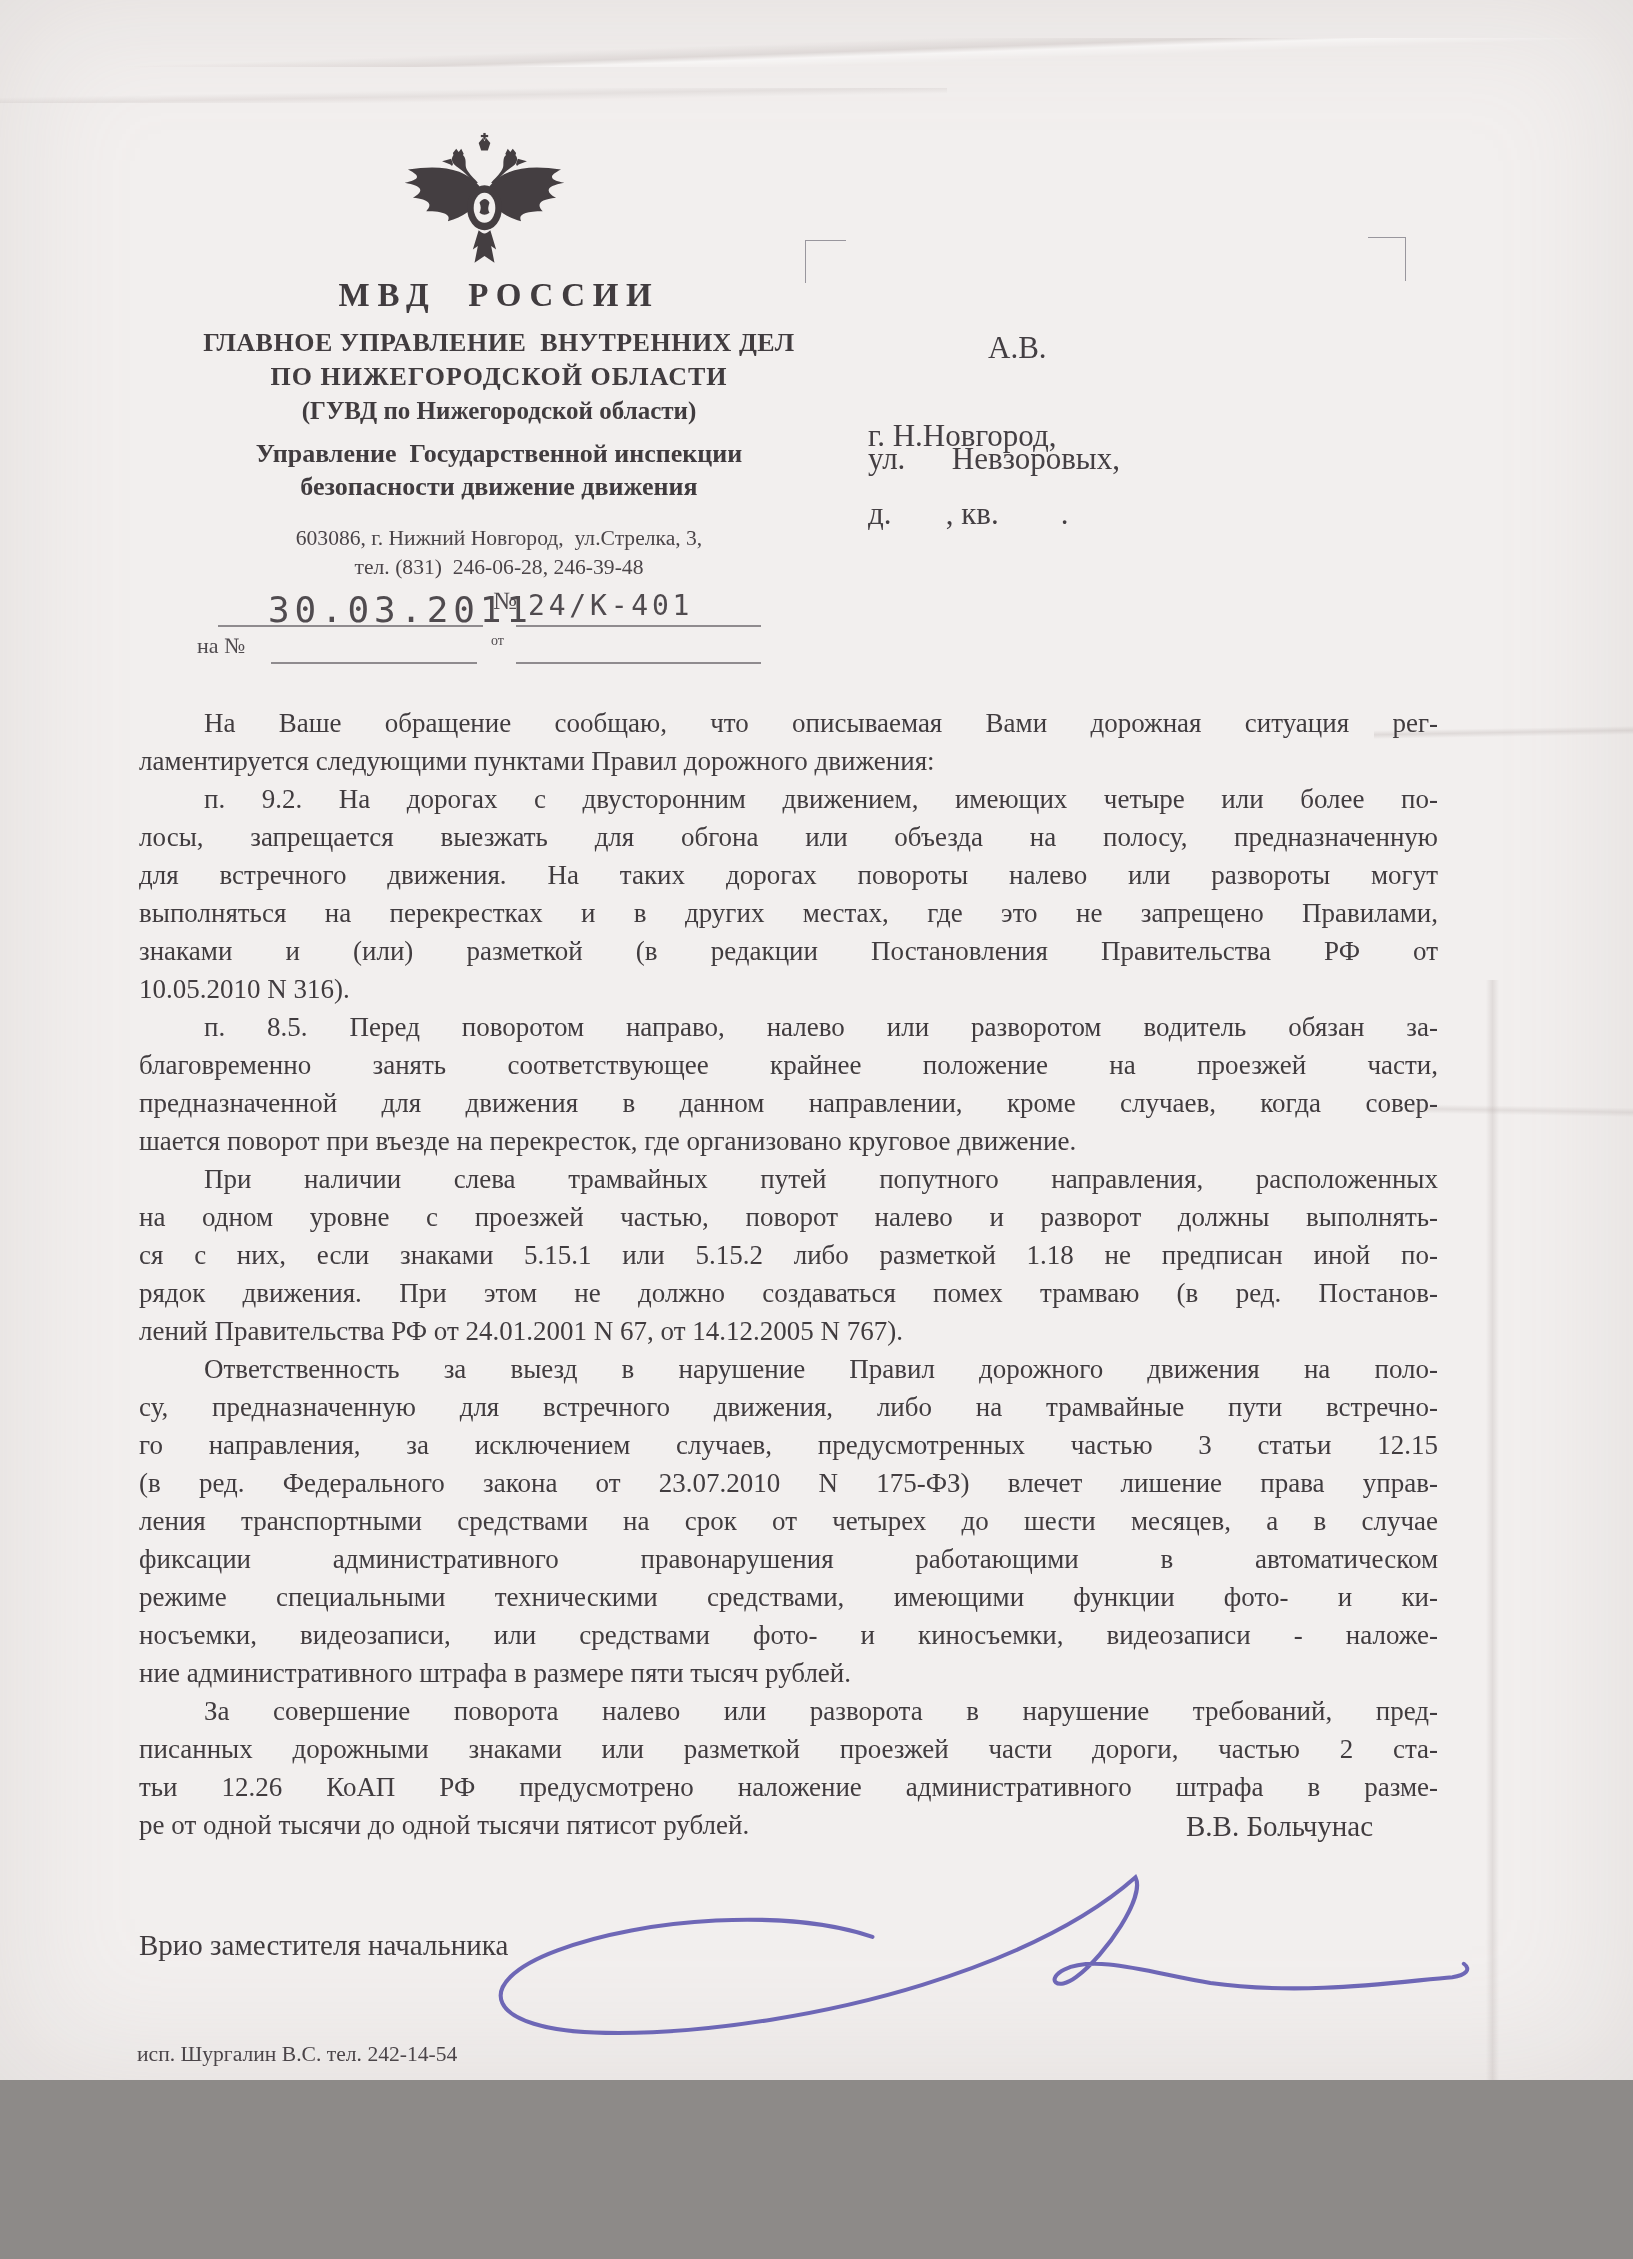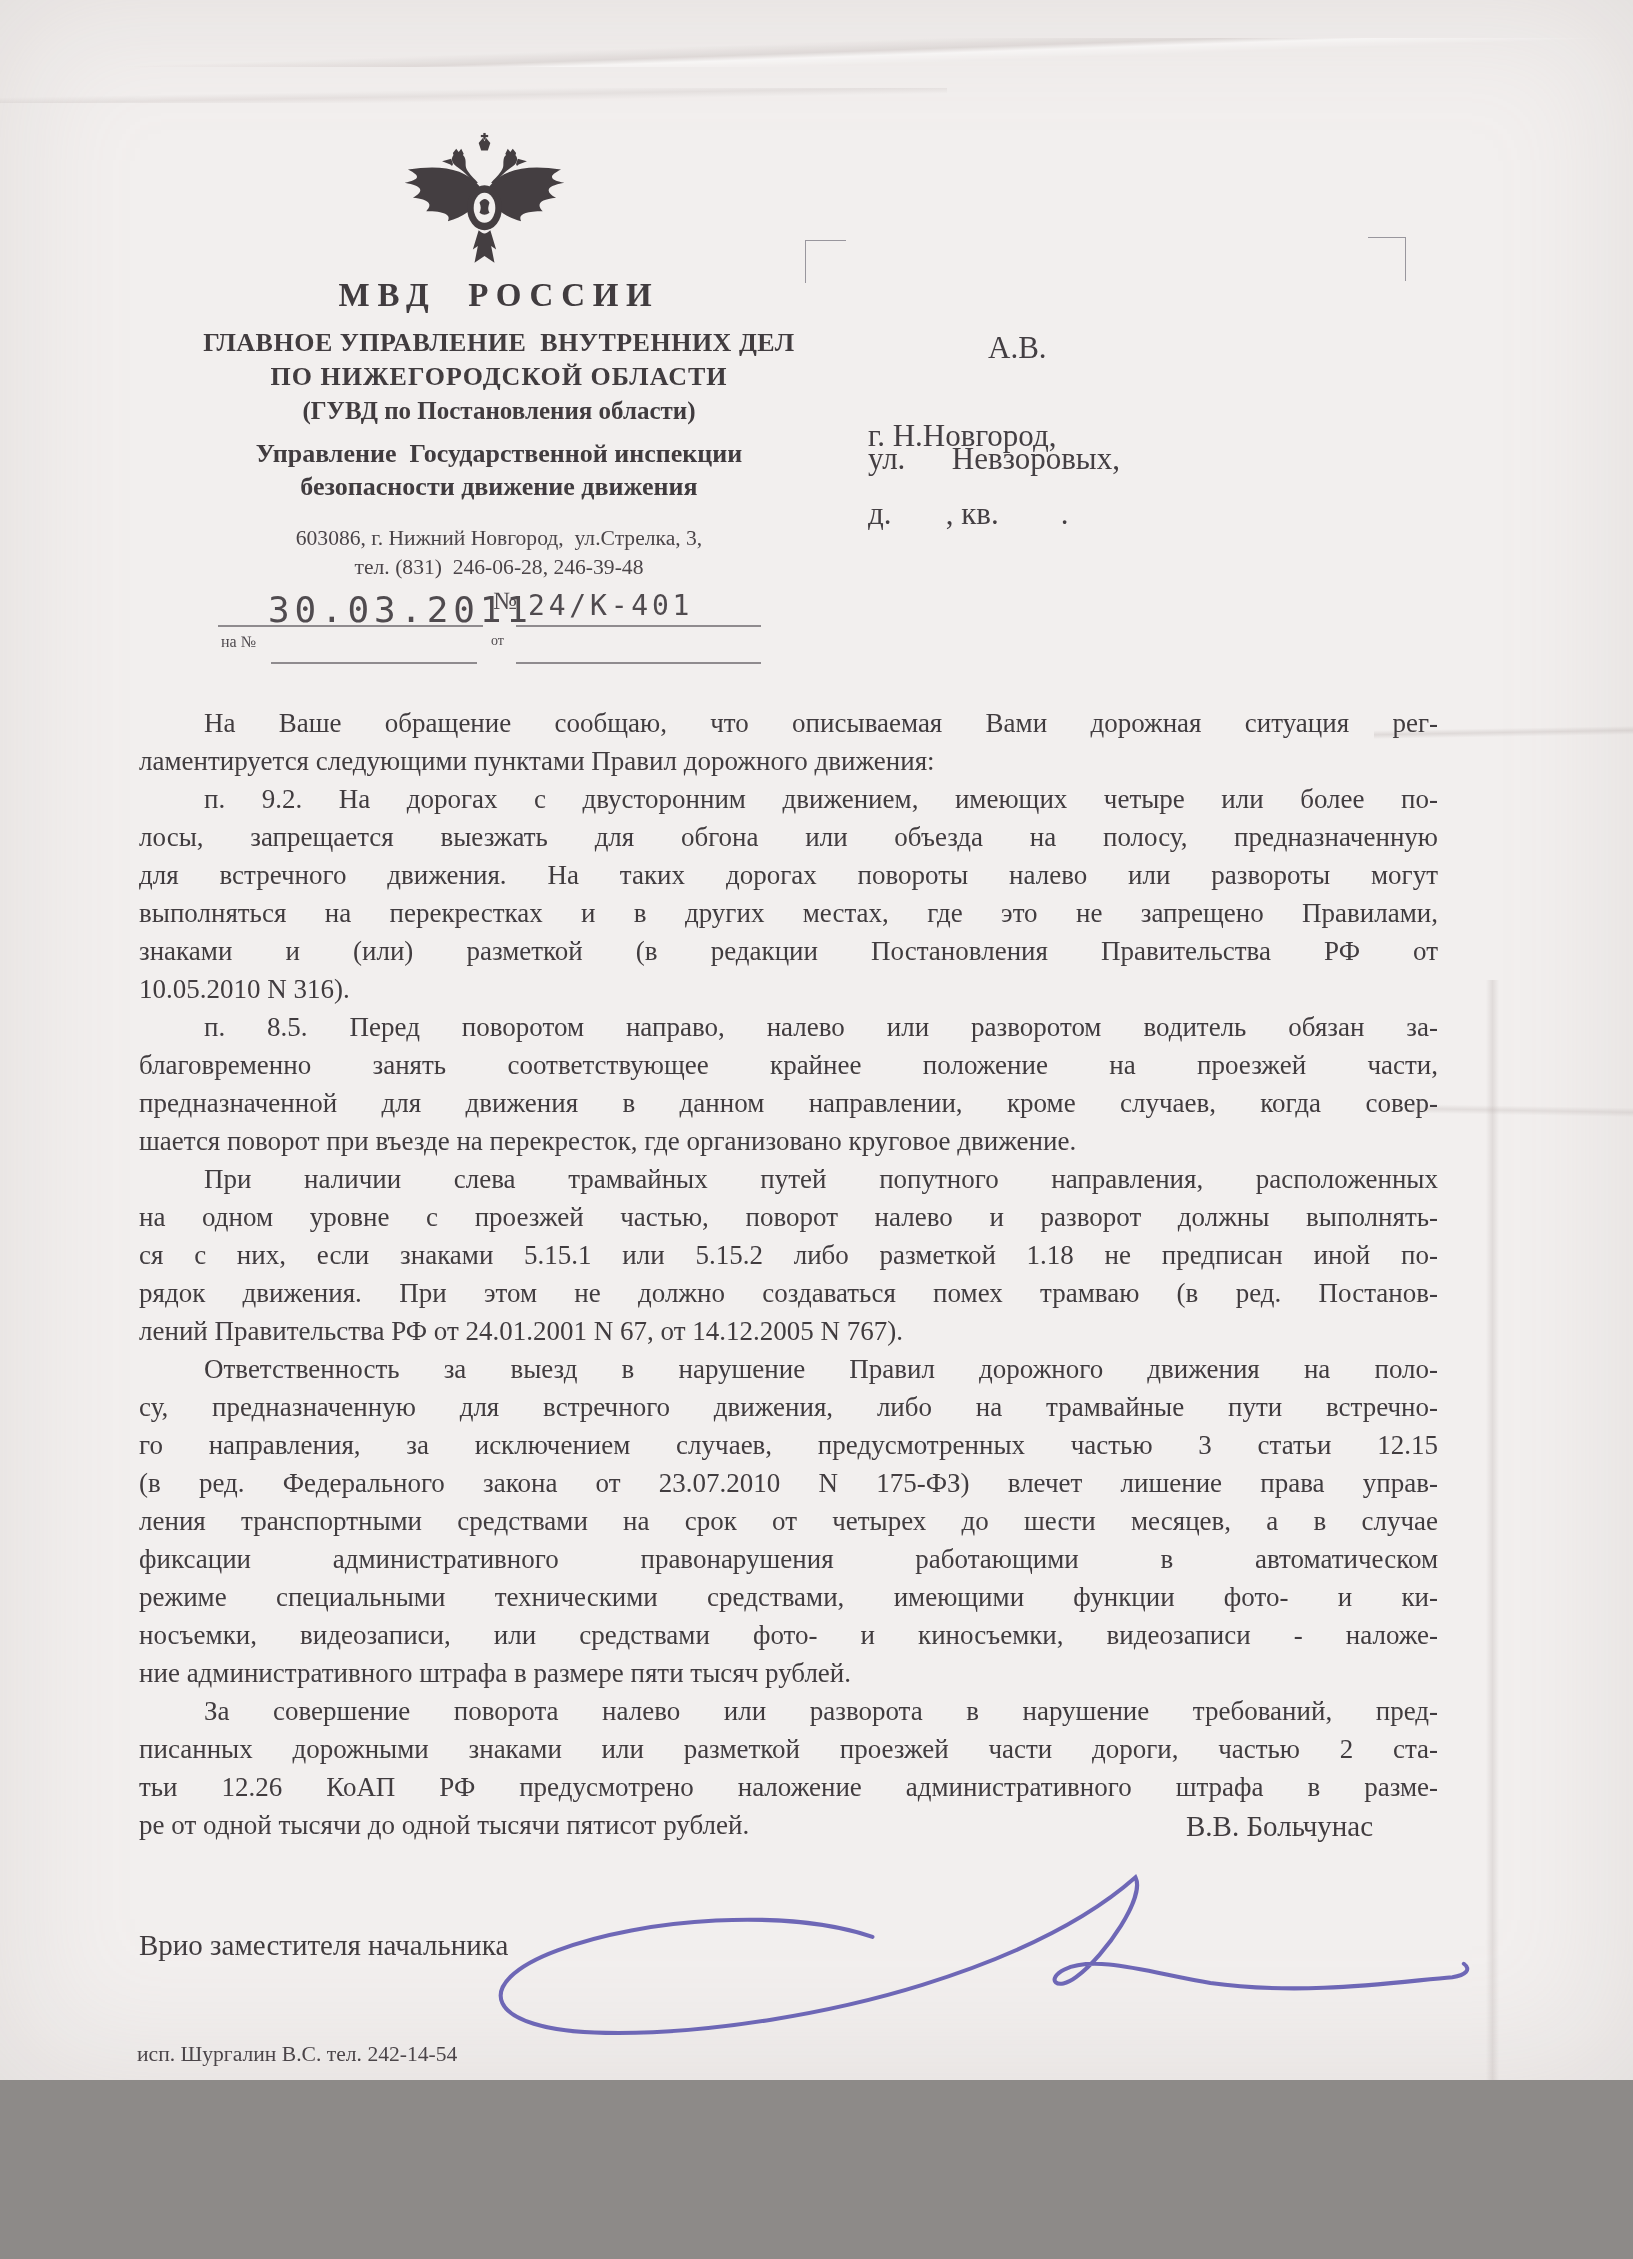--- a/index.html
+++ b/index.html
@@ -45,21 +45,21 @@
   .lh.g2{top:472px;font-size:26px;}
   .lh.a1{top:526px;font-size:21.6px;font-weight:normal;color:#4b4549;}
   .lh.a2{top:555px;font-size:21.6px;font-weight:normal;color:#4b4549;}
 
   
   .ref{position:absolute;left:0;top:0;}
   .ref .txt{position:absolute;white-space:pre;color:#504b4f;}
   .ref .date{left:268px;top:589px;font-family:"DejaVu Sans Mono","Liberation Mono",monospace;font-size:36px;letter-spacing:4.8px;}
   .ref .nosign{left:493px;top:587px;font-size:25px;}
   .ref .number{left:528px;top:589px;font-family:"DejaVu Sans Mono","Liberation Mono",monospace;font-size:28px;letter-spacing:3.8px;}
-  .ref .na{left:221px;top:633px;font-size:16px;}
+  .ref .na{left:197px;top:633px;font-size:22px;}
   .ref .ot{left:491px;top:633px;font-size:14px;text-align:center;}
   .rule{position:absolute;height:1.9px;background:var(--faint);opacity:.75;}
   .rule.u1{left:218px;top:625px;width:265px;}
   .rule.u2{left:516px;top:625px;width:245px;}
   .rule.u3{left:271px;top:662px;width:206px;}
   .rule.u4{left:516px;top:662px;width:245px;}
 
   
   .corner{position:absolute;opacity:.8;}
   .corner.tl{left:805px;top:240px;width:40px;height:42px;border-top:1.9px solid #84808a;border-left:1.9px solid #84808a;}
@@ -111,21 +111,21 @@
         <path d="M116,66 C134,44 164,40 202,46 C186,54 188,58 206,62 C184,66 182,72 196,80 C176,82 172,88 180,96 C158,96 150,100 154,108 C136,104 122,92 116,82 Z"></path>
         <ellipse cx="110" cy="92" rx="21" ry="27"></ellipse>
         <path d="M103,119 L96,142 L102,138 L98,158 L110,150 L122,158 L118,138 L124,142 L117,119 C112,124 108,124 103,119 Z"></path>
       </g>
       <ellipse cx="110" cy="92" rx="13" ry="18" fill="#f2efee"></ellipse>
       <path d="M104,86 c4,-6 9,-6 12,0 c-2,6 -2,8 0,12 c-4,3 -8,3 -12,0 c2,-5 2,-7 0,-12 z" fill="#443e41"></path>
     </svg>
     <div class="lh agency">МВД  РОССИИ</div>
     <div class="lh d1">ГЛАВНОЕ УПРАВЛЕНИЕ  ВНУТРЕННИХ ДЕЛ</div>
     <div class="lh d2">ПО НИЖЕГОРОДСКОЙ ОБЛАСТИ</div>
-    <div class="lh d3">(ГУВД по Постановления области)</div>
+    <div class="lh d3">(ГУВД по Нижегородской области)</div>
     <div class="lh g1">Управление  Государственной инспекции</div>
     <div class="lh g2">безопасности движение движения</div>
     <div class="lh a1">603086, г. Нижний Новгород,  ул.Стрелка, 3,</div>
     <div class="lh a2">тел. (831)  246-06-28, 246-39-48</div>
   </div>
 
   <div class="ref">
     <div class="txt date">30.03.2011</div>
     <div class="txt nosign">№</div>
     <div class="txt number">24/К-401</div>

